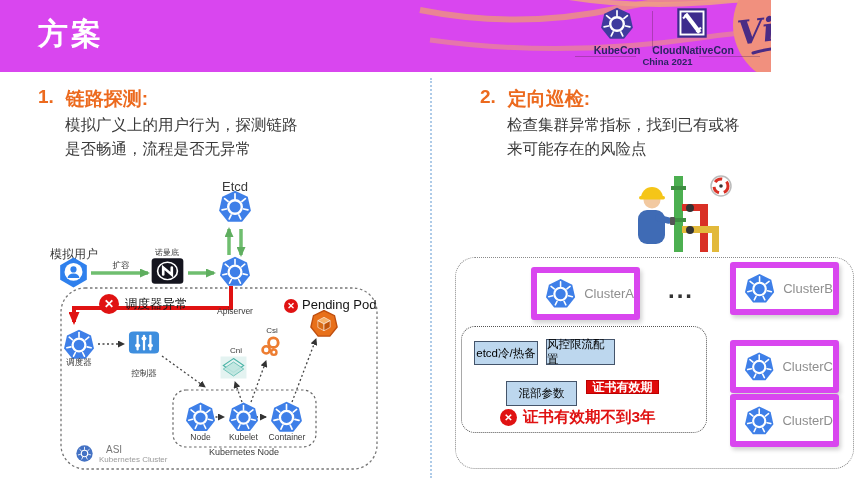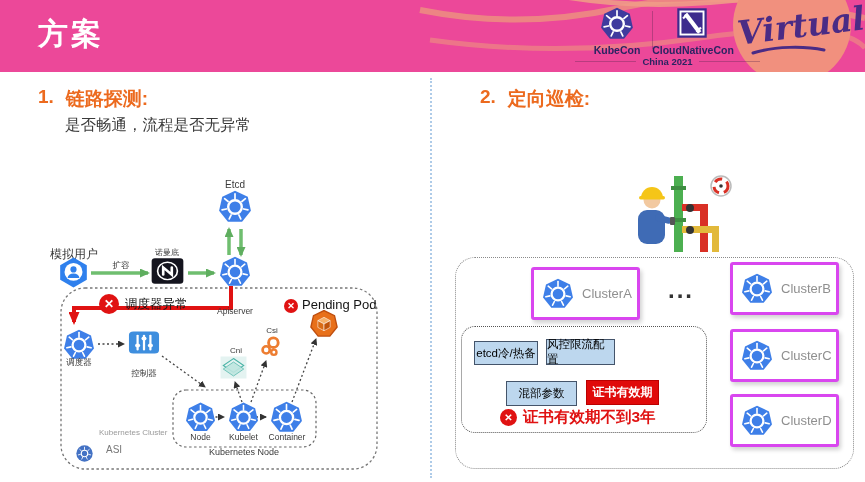--- a/index.html
+++ b/index.html
@@ -1,46 +1,46 @@
 <!DOCTYPE html>
 <html><head>
 <meta charset="utf-8">
 <style>
   * { margin:0; padding:0; box-sizing:border-box; }
   body { font-family:"Liberation Sans", sans-serif; background:#fff; }
   #page { position:relative; width:865px; height:482px; background:#fff; overflow:hidden; }
 
   
-  #header { position:absolute; left:0; top:0; width:865px; height:72px; background:#ec4899; overflow:hidden; }
+  #header { position:absolute; left:0; top:0; width:771px; height:72px; background:#d946ef; overflow:hidden; }
   #header .deco { position:absolute; left:0; top:0; }
   #slide-title { position:absolute; left:38px; top:14px; font-size:30px; font-weight:bold; color:#fff; letter-spacing:3px; }
   .virtual-circle { position:absolute; left:733px; top:-34px; width:118px; height:118px; border-radius:50%; background:#F1907E; }
   #virtual-text { position:absolute; left:737px; top:6px; font-family:"DejaVu Serif", serif; font-style:italic; font-weight:bold; font-size:33px; color:#4A2B85; transform:rotate(-7deg); }
   .logo-label { position:absolute; font-size:10.5px; font-weight:bold; color:#2A2462; text-align:center; }
-  .china-row { position:absolute; left:575px; top:56px; width:185px; display:flex; align-items:center; gap:6px; }
+  .china-row { position:absolute; left:575px; top:56px; width:185px; display:flex; align-items:flex-start; gap:6px; }
   .china-row .ln { flex:1; height:1px; background:rgba(90,40,80,.35); }
   .china-row span { font-size:9.5px; font-weight:bold; color:#2A2462; white-space:nowrap; }
   .logo-sep { position:absolute; left:652px; top:11px; width:1px; height:38px; background:rgba(90,40,80,.35); }
 
   
   .sec-head { position:absolute; display:flex; gap:12px; font-size:19px; font-weight:bold; color:#EC6A1E; }
   .sec-body { position:absolute; font-size:15.5px; color:#3A3A3A; line-height:1.55; }
 
   #divider { position:absolute; left:430px; top:78px; height:400px; width:0; border-left:2px dotted #AECBE8; }
 
   
   .abs { position:absolute; }
   .dlabel { position:absolute; font-size:8.5px; color:#3a3a3a; text-align:center; white-space:nowrap; }
   .xbadge { position:absolute; border-radius:50%; background:#E01212; color:#fff; display:flex; align-items:center; justify-content:center; font-weight:bold; }
   .bold-black { font-weight:normal; color:#141414; }
 
   
   .dash-rect { position:absolute; border:1.6px dotted #8a8a8a; border-radius:20px; }
   .dash-rect.inner { border-color:#555; border-radius:14px; }
-  .cluster-card { position:absolute; width:109px; height:53px; background:#fff; border:3px solid #d946ef; border-radius:3px; box-shadow:2px 3px 4px rgba(0,0,0,.18); display:flex; align-items:center; gap:8px; padding-left:8px; }
+  .cluster-card { position:absolute; width:109px; height:53px; background:#fff; border:6px solid #d946ef; border-radius:3px; box-shadow:2px 3px 4px rgba(0,0,0,.18); display:flex; align-items:center; gap:8px; padding-left:8px; }
   .cluster-card .clabel { font-size:13px; color:#8f8f8f; }
   .tag { position:absolute; background:#BDD7EE; border:1px solid #44546A; display:flex; align-items:center; justify-content:center; font-size:11.5px; color:#000; }
   .tag.alert { background:#E00A0A; border-color:#B00; color:#fff; font-weight:bold; font-size:12px; }
   #alert-text { position:absolute; left:523px; top:407px; font-size:15.5px; font-weight:bold; color:#E01212; }
   #ellipsis { position:absolute; left:668px; top:276px; font-size:24px; font-weight:bold; color:#333; letter-spacing:2px; }
 
   .k8s-svg { display:block; }
 </style>
 </head>
 <body>
@@ -150,26 +150,31 @@
     <svg class="abs" style="left:750px;top:44px" width="78" height="12">
       <path d="M3,9 C25,2 55,2 74,6" stroke="#4A2B85" stroke-width="3" fill="none" stroke-linecap="round"></path>
     </svg>
   </div>
 
   <div class="sec-head" style="left:38px;top:86px">
     <span>1.</span>
     <span>链路探测:</span>
   </div>
   <div class="sec-body" style="left:65px;top:113px">
+    <div>模拟广义上的用户行为，探测链路</div>
     <div>是否畅通，流程是否无异常</div>
   </div>
 
   <div class="sec-head" style="left:480px;top:86px">
     <span>2.</span>
     <span>定向巡检:</span>
+  </div>
+  <div class="sec-body" style="left:507px;top:113px">
+    <div>检查集群异常指标，找到已有或将</div>
+    <div>来可能存在的风险点</div>
   </div>
 
   <div id="divider"></div>
 
   <svg class="abs" style="left:0;top:72px" width="432" height="410">
     <defs>
       <marker id="mg" markerUnits="userSpaceOnUse" markerWidth="10" markerHeight="9" refX="8" refY="4.5" orient="auto">
           <path d="M0,0 L10,4.5 L0,9 z" fill="#5FAE5F"></path>
         </marker>
       <marker id="mr" markerUnits="userSpaceOnUse" markerWidth="13" markerHeight="11" refX="10" refY="5.5" orient="auto">
@@ -196,21 +201,21 @@
       <line x1="98" y1="272" x2="124" y2="272" marker-end="url(#md)"></line>
       <line x1="162" y1="284" x2="205" y2="315" marker-end="url(#md)"></line>
       <line x1="211" y1="345" x2="224" y2="345" marker-end="url(#md)"></line>
       <line x1="256" y1="345" x2="266" y2="345" marker-end="url(#md)"></line>
       <line x1="242" y1="330" x2="235" y2="310" marker-end="url(#md)"></line>
       <line x1="251" y1="330" x2="266" y2="289" marker-end="url(#md)"></line>
       <line x1="292" y1="330" x2="316" y2="267" marker-end="url(#md)"></line>
     </g>
   </svg>
 
-  <div class="dlabel" style="left:216px;top:179px;width:38px;font-size:10px">Etcd</div>
+  <div class="dlabel" style="left:216px;top:179px;width:38px;font-size:13px">Etcd</div>
   <svg class="abs k8s-svg" style="left:218px;top:190px;color:#3E7FE8" width="34" height="34" viewBox="0 0 100 100">
       <use href="#k8s"></use>
     </svg>
 
   <div class="dlabel" style="left:50px;top:246px;width:48px;font-size:12px">模拟用户</div>
   <svg class="abs" style="left:58px;top:257px" width="31" height="31" viewBox="0 0 100 100">
       <use href="#user-badge"></use>
     </svg>
 
   <div class="dlabel" style="left:106px;top:260px;width:30px">扩容</div>
@@ -269,21 +274,21 @@
   <svg class="abs k8s-svg" style="left:270px;top:401px;color:#3E7FE8" width="33" height="33" viewBox="0 0 100 100">
       <use href="#k8s"></use>
     </svg>
   <div class="dlabel" style="left:266px;top:432px;width:42px">Container</div>
   <div class="dlabel" style="left:196px;top:447px;width:96px;font-size:9px">Kubernetes Node</div>
 
   <svg class="abs k8s-svg" style="left:76px;top:445px;color:#4472C4" width="17" height="17" viewBox="0 0 100 100">
       <use href="#k8s-circ"></use>
     </svg>
   <div class="dlabel" style="left:106px;top:444px;font-size:10px;color:#777;text-align:center">ASI</div>
-  <div class="dlabel" style="left:99px;top:428px;font-size:8px;color:#9a9a9a;text-align:left">Kubernetes Cluster</div>
+  <div class="dlabel" style="left:99px;top:455px;font-size:8px;color:#9a9a9a;text-align:left">Kubernetes Cluster</div>
 
   <svg class="abs" style="left:628px;top:170px" width="112" height="90">
     <rect x="46" y="6" width="9" height="76" fill="#4CAF50"></rect>
     <rect x="43" y="16" width="15" height="4" fill="#3E8E41"></rect>
     <rect x="43" y="48" width="15" height="4" fill="#3E8E41"></rect>
     <rect x="54" y="34" width="26" height="7" fill="#D93025"></rect>
       <rect x="72" y="34" width="8" height="48" fill="#D93025"></rect>
     <rect x="54" y="56" width="36" height="7" fill="#E2B93B"></rect>
       <rect x="84" y="56" width="7" height="26" fill="#E2B93B"></rect>
     <circle cx="62" cy="38" r="4" fill="#333"></circle>
@@ -308,36 +313,36 @@
       </svg>
     <span class="clabel">ClusterA</span>
   </div>
   <div id="ellipsis">...</div>
   <div class="cluster-card" style="left:730px;top:262px">
     <svg class="k8s-svg" style="color:#3E7FE8" width="32" height="32" viewBox="0 0 100 100">
         <use href="#k8s"></use>
       </svg>
     <span class="clabel">ClusterB</span>
   </div>
-  <div class="cluster-card" style="left:730px;top:329px">
+  <div class="cluster-card" style="left:730px;top:340px">
     <svg class="k8s-svg" style="color:#3E7FE8" width="32" height="32" viewBox="0 0 100 100">
         <use href="#k8s"></use>
       </svg>
     <span class="clabel">ClusterC</span>
   </div>
   <div class="cluster-card" style="left:730px;top:394px">
     <svg class="k8s-svg" style="color:#3E7FE8" width="32" height="32" viewBox="0 0 100 100">
         <use href="#k8s"></use>
       </svg>
     <span class="clabel">ClusterD</span>
   </div>
 
   <div class="tag" style="left:474px;top:341px;width:64px;height:24px">etcd冷/热备</div>
   <div class="tag" style="left:546px;top:339px;width:69px;height:26px">风控限流配置</div>
   <div class="tag" style="left:506px;top:381px;width:71px;height:25px">混部参数</div>
-  <div class="tag alert" style="left:586px;top:380px;width:73px;height:25px">证书有效期</div>
+  <div class="tag alert" style="left:586px;top:380px;width:73px;height:14px">证书有效期</div>
 
   <div class="xbadge" style="left:500px;top:409px;width:17px;height:17px;font-size:10px">
       <span>✕</span>
     </div>
   <div id="alert-text">证书有效期不到3年</div>
 
 </div>
 
 </body></html>

